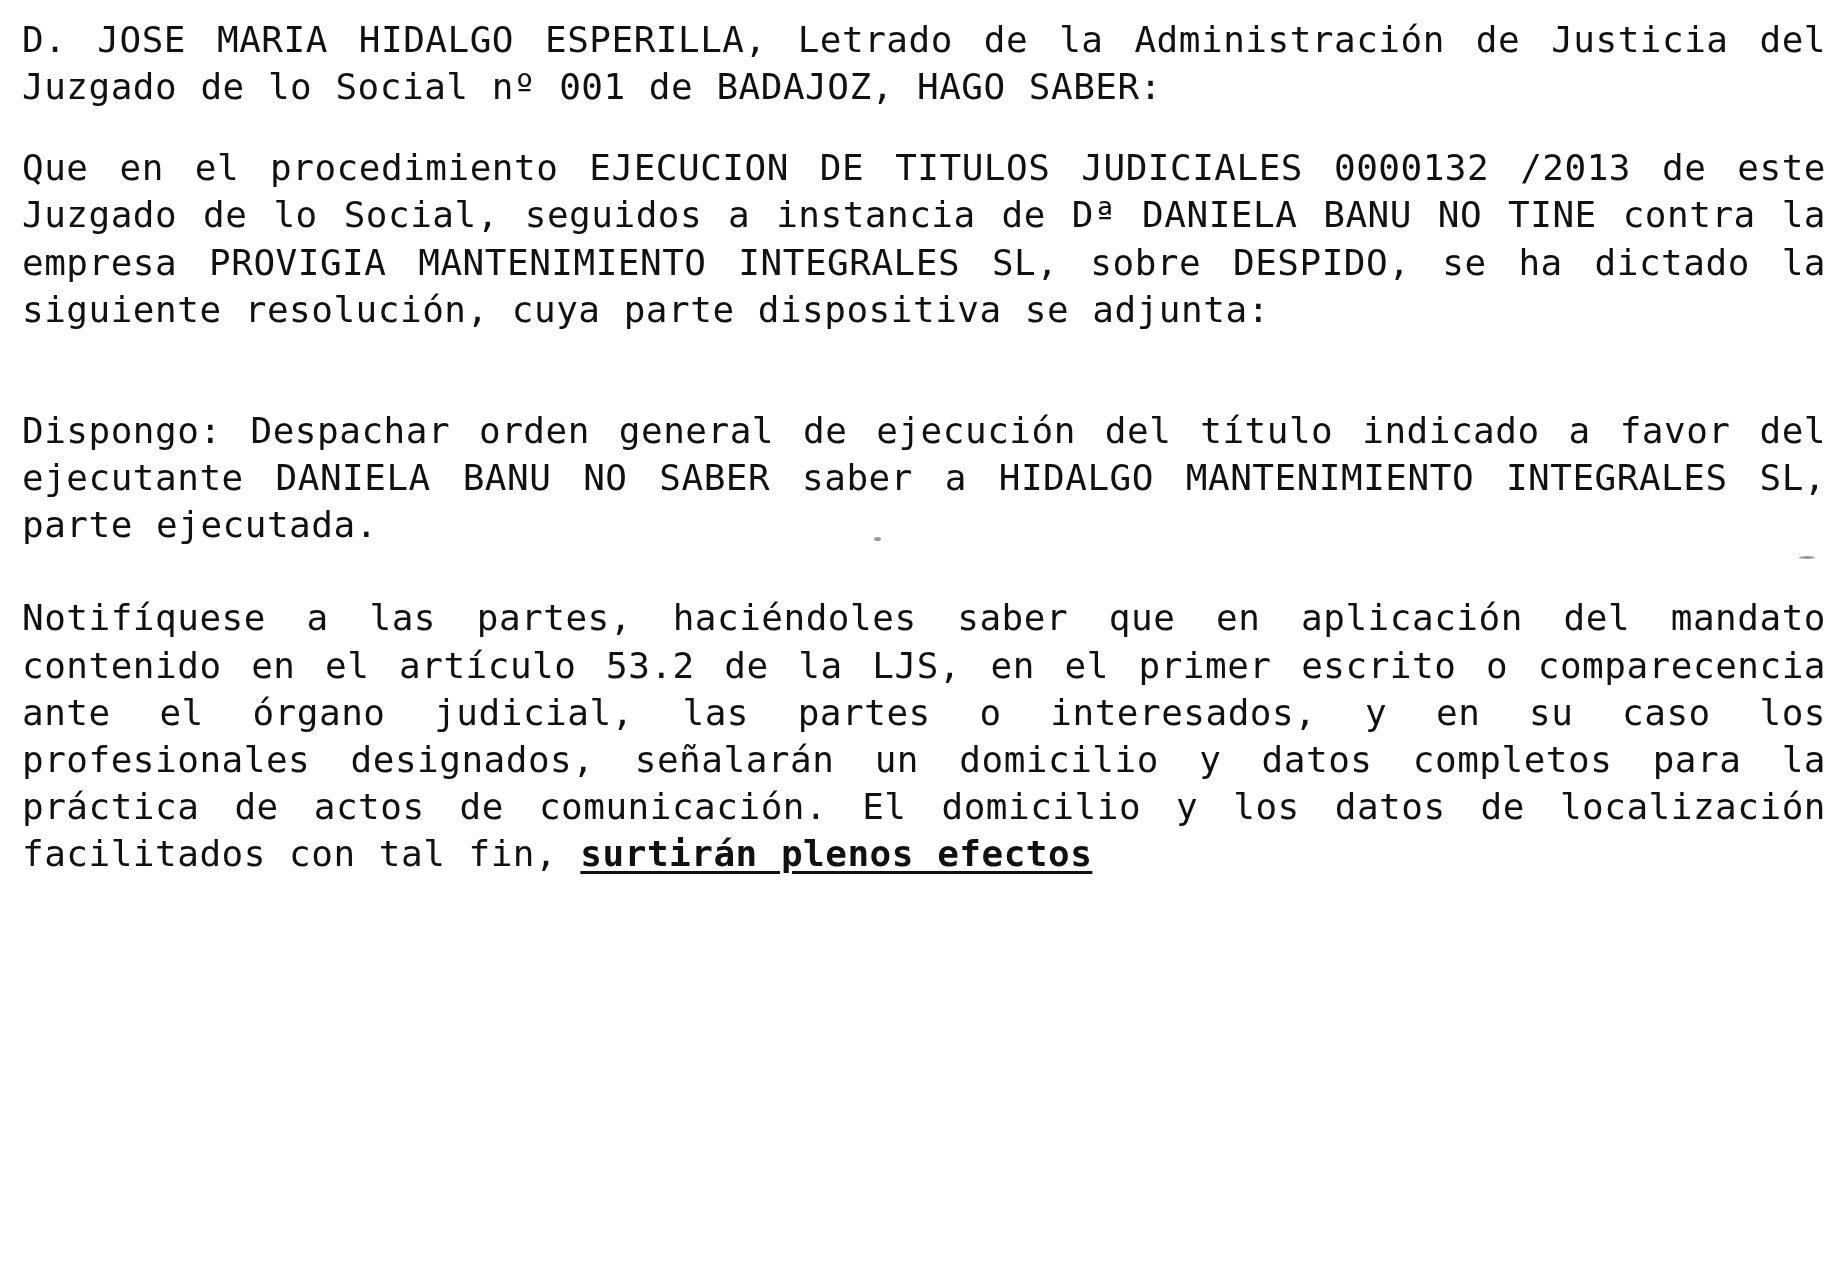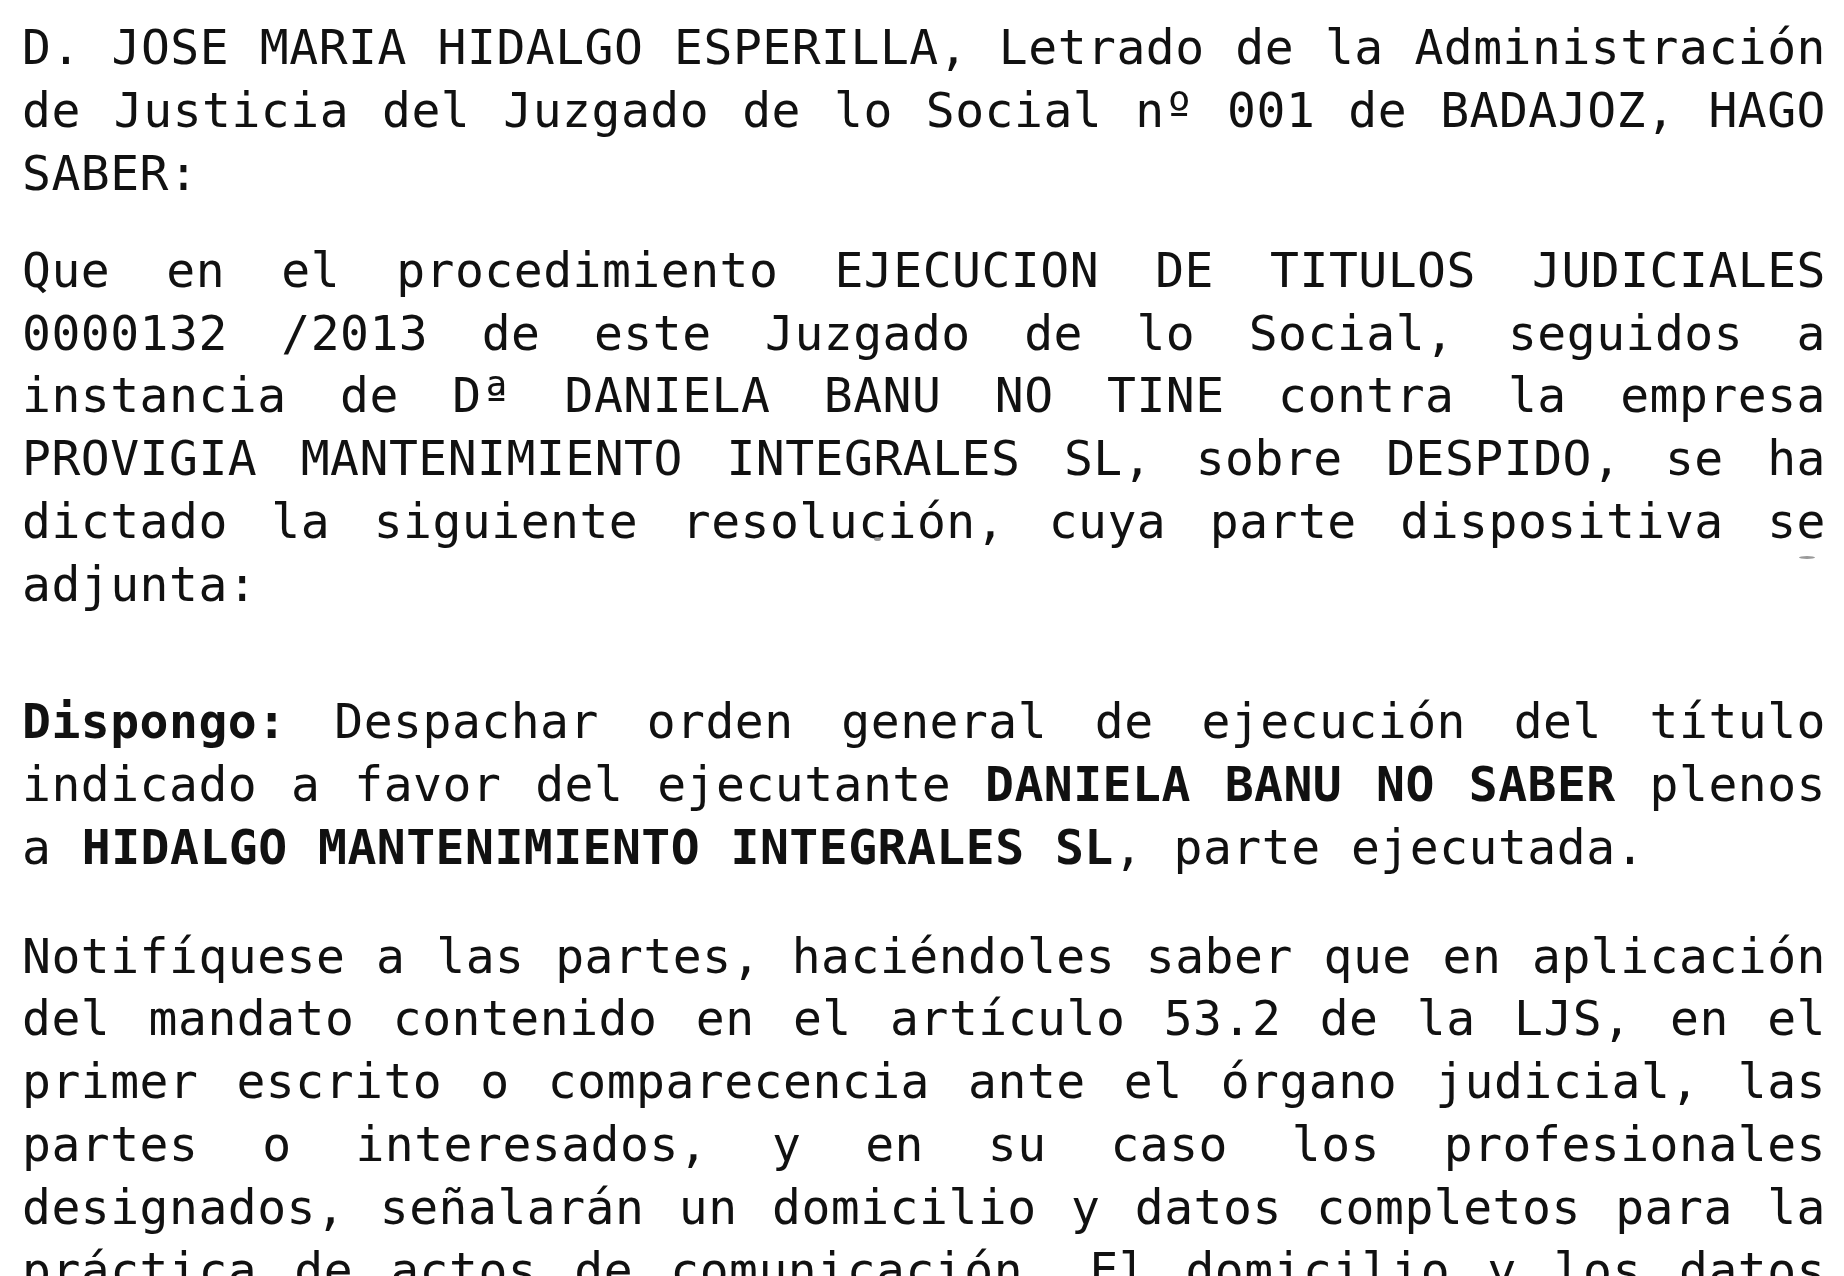--- a/index.html
+++ b/index.html
@@ -15,33 +15,33 @@
     color: #111111;
   }
   .page {
     box-sizing: border-box;
     width: 1844px;
     height: 1276px;
     padding: 16px 18px 0 22px;
     background: #ffffff;
   }
   .para {
-    font-size: 48px;
+    font-size: 36px;
     line-height: 1.31;
     text-align: justify;
     text-justify: inter-word;
     letter-spacing: 0.5px;
     margin: 0;
     word-spacing: 1px;
   }
   .gap-small { height: 34px; }
   .gap-large { height: 74px; }
   .gap-mid { height: 46px; }
   b, .bold {
-    font-weight: bold;
+    font-weight: normal;
   }
   .uline {
     font-weight: bold;
     text-decoration: underline;
     text-underline-offset: 5px;
   }
   
   .para {
     text-align-last: auto;
   }
@@ -66,21 +66,21 @@
 
   <div class="gap-small"></div>
 
   <p class="para j-all">
     <span>Que en el procedimiento EJECUCION DE TITULOS JUDICIALES 0000132 /2013 de este Juzgado de lo Social, seguidos a instancia de Dª DANIELA BANU NO TINE contra la empresa PROVIGIA MANTENIMIENTO INTEGRALES SL, sobre DESPIDO, se ha dictado la siguiente resolución, cuya parte dispositiva se adjunta:</span>
   </p>
 
   <div class="gap-large"></div>
 
   <p class="para j-all">
-    <b>Dispongo:</b><span> Despachar orden general de ejecución del título indicado a favor del ejecutante </span><b>DANIELA BANU NO SABER</b><span> plenos a </span><b>HIDALGO MANTENIMIENTO INTEGRALES SL</b><span>, parte ejecutada.</span>
+    <b>Dispongo:</b><span> Despachar orden general de ejecución del título indicado a favor del ejecutante </span><b>DANIELA BANU NO SABER</b><span> saber a </span><b>HIDALGO MANTENIMIENTO INTEGRALES SL</b><span>, parte ejecutada.</span>
   </p>
 
   <div class="gap-mid"></div>
 
   <p class="para j-all">
     <span>Notifíquese a las partes, haciéndoles saber que en aplicación del mandato contenido en el artículo 53.2 de la LJS, en el primer escrito o comparecencia ante el órgano judicial, las partes o interesados, y en su caso los profesionales designados, señalarán un domicilio y datos completos para la práctica de actos de comunicación. El domicilio y los datos de localización facilitados con tal fin, </span><span class="uline">surtirán plenos efectos</span>
   </p>
 
   <span class="speck" style="left:874px; top:537px; width:7px; height:4px;"></span>
   <span class="speck" style="left:1799px; top:556px; width:16px; height:3px;"></span>

